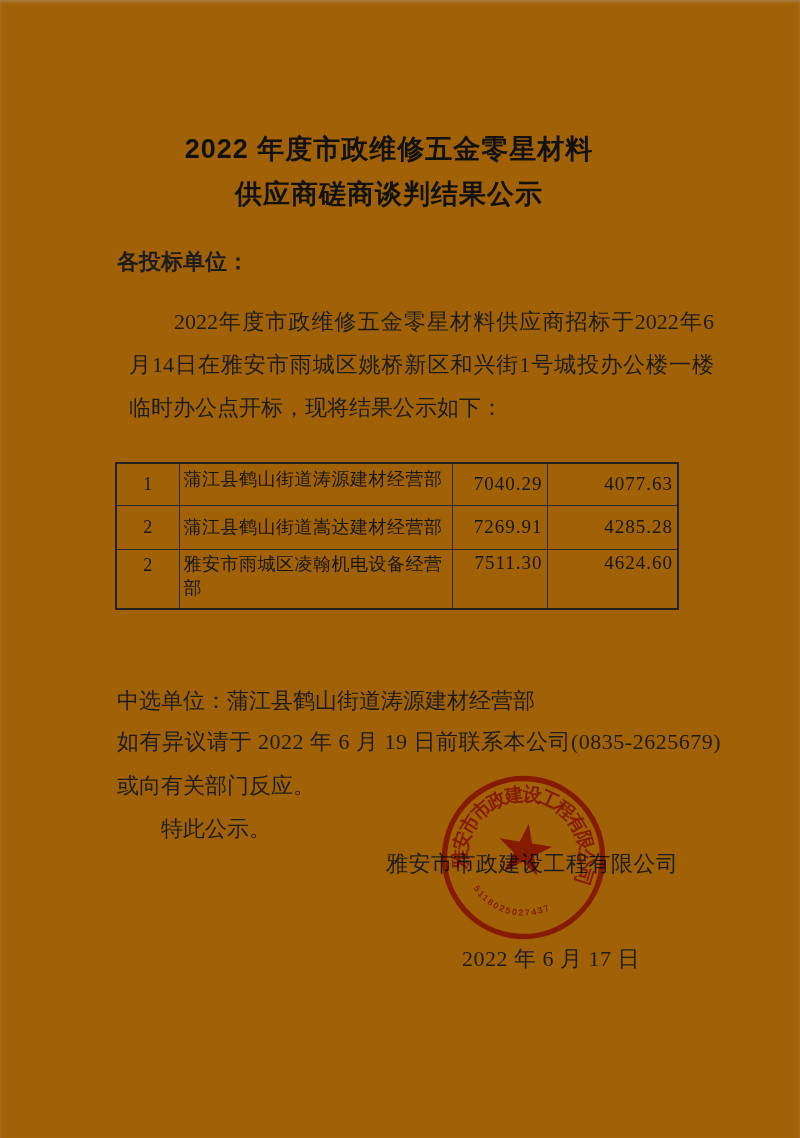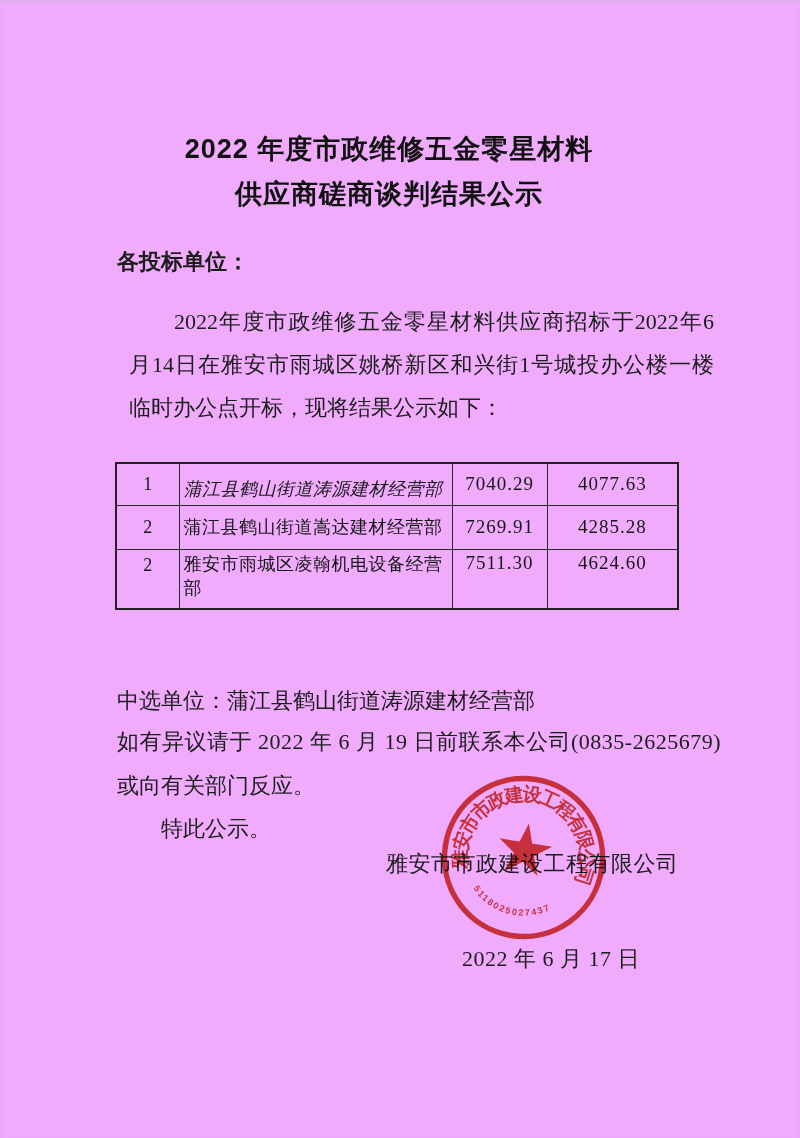--- a/index.html
+++ b/index.html
@@ -1,20 +1,20 @@
 <!DOCTYPE html>
 <html><head>
 <meta charset="utf-8">
 <style>
   html,body{margin:0;padding:0;background:#e8e8e8;}
   .page{
     position:relative;
     width:800px;height:1138px;
     margin:0 auto;
-    background:#f0abfc;
+    background:#a16207;
     overflow:hidden;
     font-family:"Liberation Serif", serif;
     color:#1c1c1c;
     box-shadow:inset 0 2px 3px rgba(180,180,185,.35);
   }
   .title-block{
     position:absolute;left:0;right:22px;top:127px;
     text-align:center;
     font-family:"Liberation Sans", sans-serif;
     font-weight:900;
@@ -48,23 +48,23 @@
   }
   table.results{border:2.2px solid #222;}
   td.c-rank{text-align:center;}
   td.h-rank{
     text-align:center;vertical-align:top;padding-top:8px;
     word-break:break-all;line-height:24px;font-size:18px;
   }
   td.h-unit{text-align:center;vertical-align:top;padding-top:12px;font-size:19px;letter-spacing:3px;}
   td.h-price{text-align:left;vertical-align:top;padding-top:12px;padding-left:10px;font-size:19px;letter-spacing:1px;}
   td.c-unit{text-align:left;padding-left:8px;letter-spacing:0.5px;}
-  td.c-price{text-align:center;padding-left:10px;font-size:19px;letter-spacing:1px;}
+  td.c-price{text-align:right;padding-left:10px;font-size:19px;letter-spacing:1px;}
   tr.r1{height:42px;} tr.r2{height:44px;} tr.r3{height:57px;} tr.hr{height:64px;}
-  tr.r1 td.c-unit{vertical-align:top;padding-top:13px;font-style:italic;}
+  tr.r1 td.c-unit{vertical-align:top;padding-top:3px;}
   tr.r3 td.c-unit{vertical-align:bottom;padding-bottom:8px;}
   tr.r3 td.c-price{vertical-align:top;}
   tr.r3 td.c-rank{vertical-align:top;padding-top:5px;}
   .sign-company{position:absolute;left:386px;top:849px;font-size:22px;letter-spacing:0.5px;white-space:nowrap;}
   .sign-date{position:absolute;left:462px;top:944px;font-size:22px;letter-spacing:0.5px;white-space:nowrap;}
   .seal{
     position:absolute;left:427px;top:761px;width:193px;height:193px;
     mix-blend-mode:multiply;opacity:.93;
     pointer-events:none;
   }

